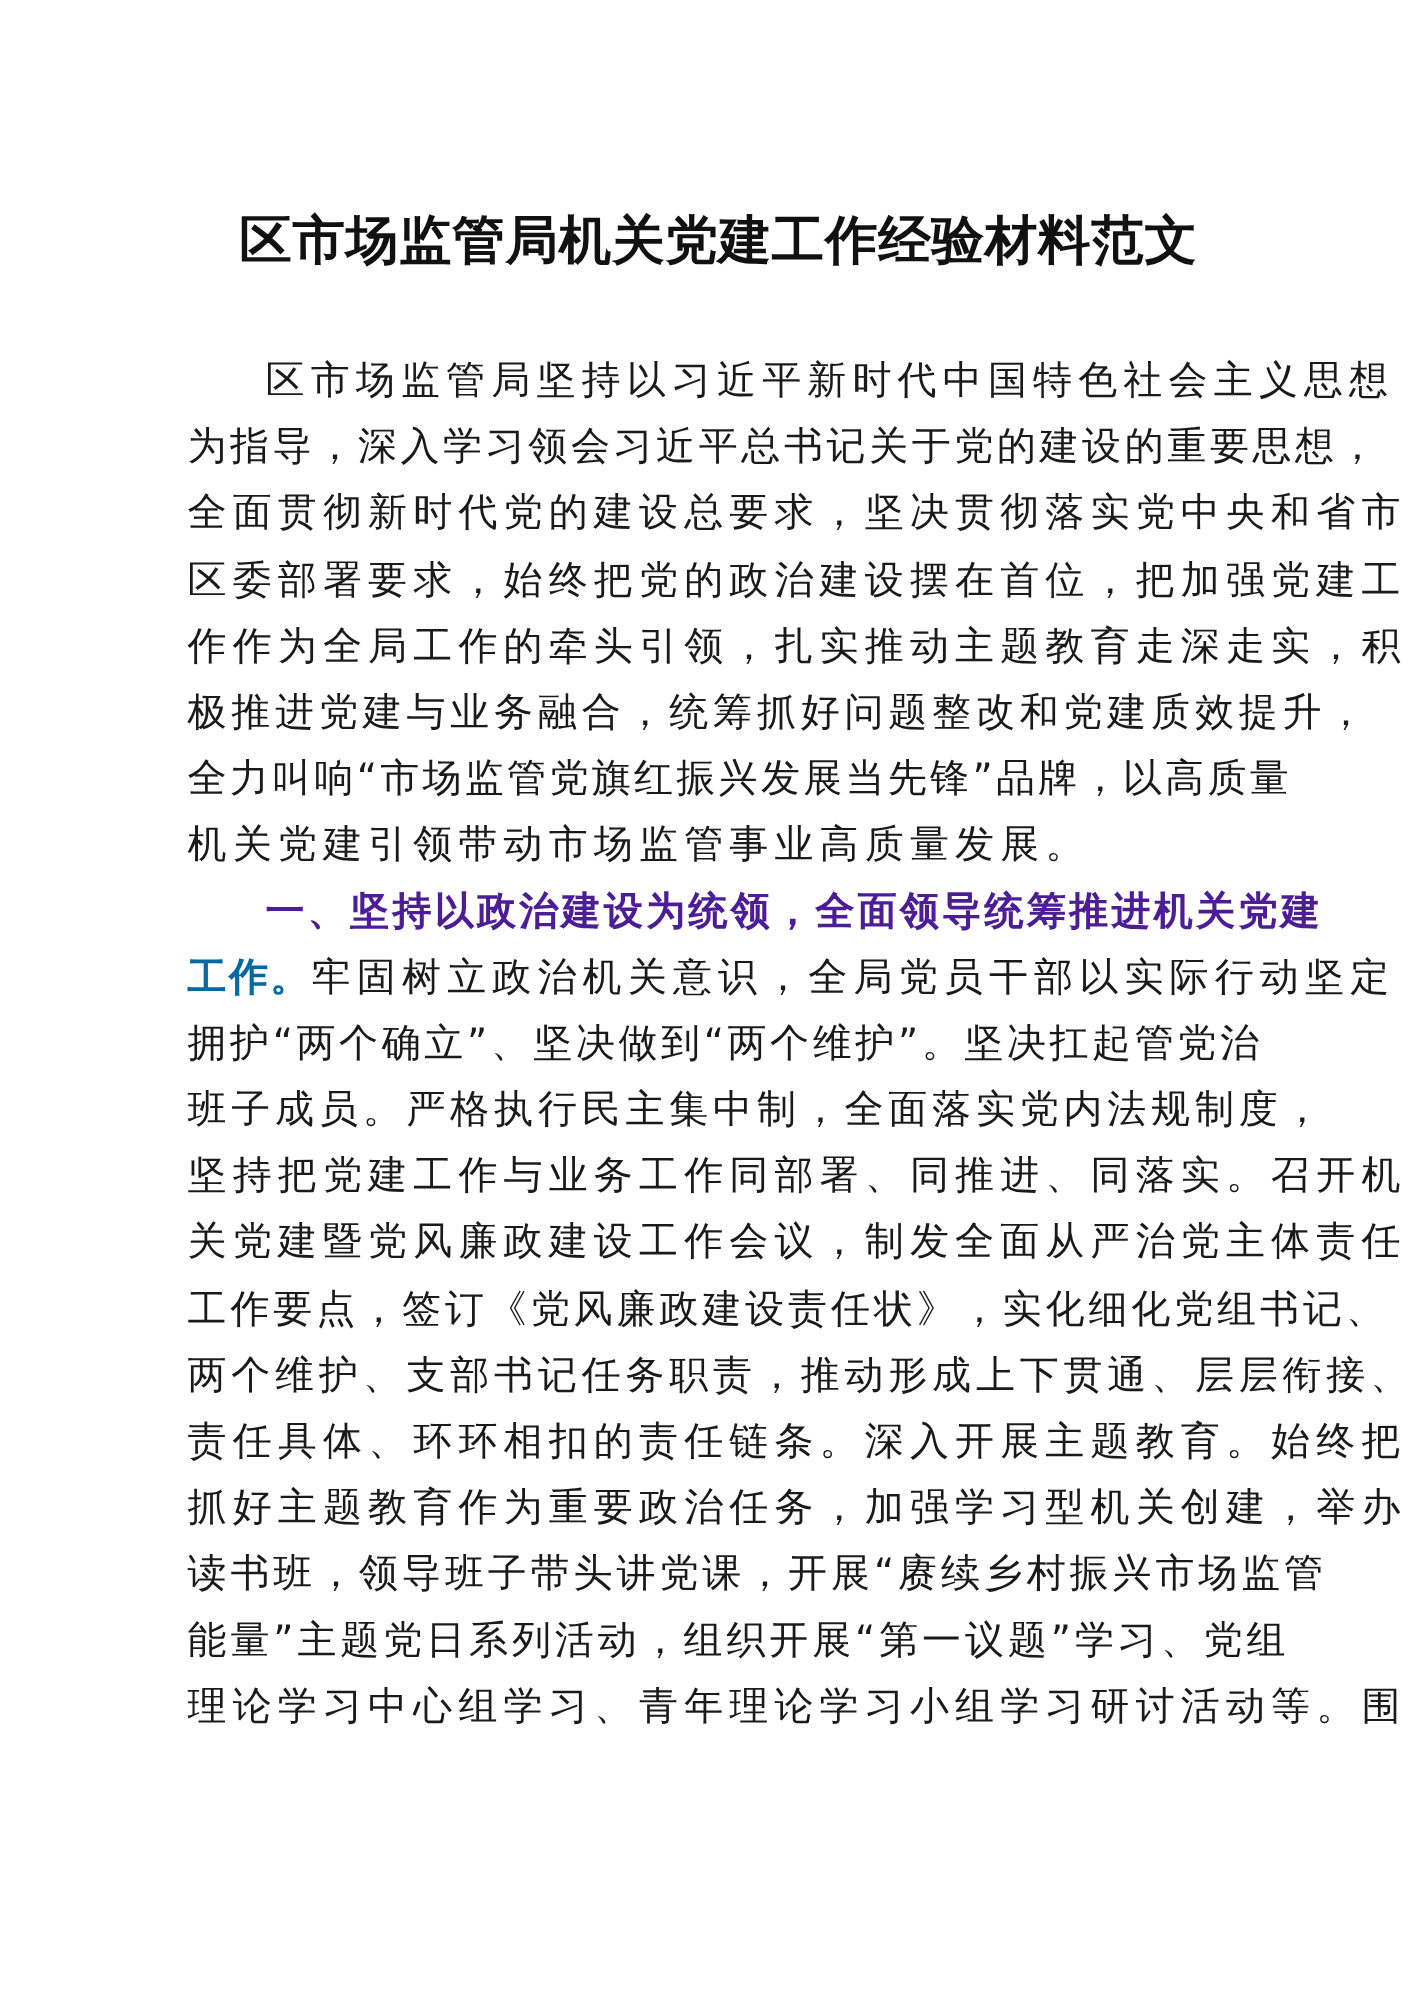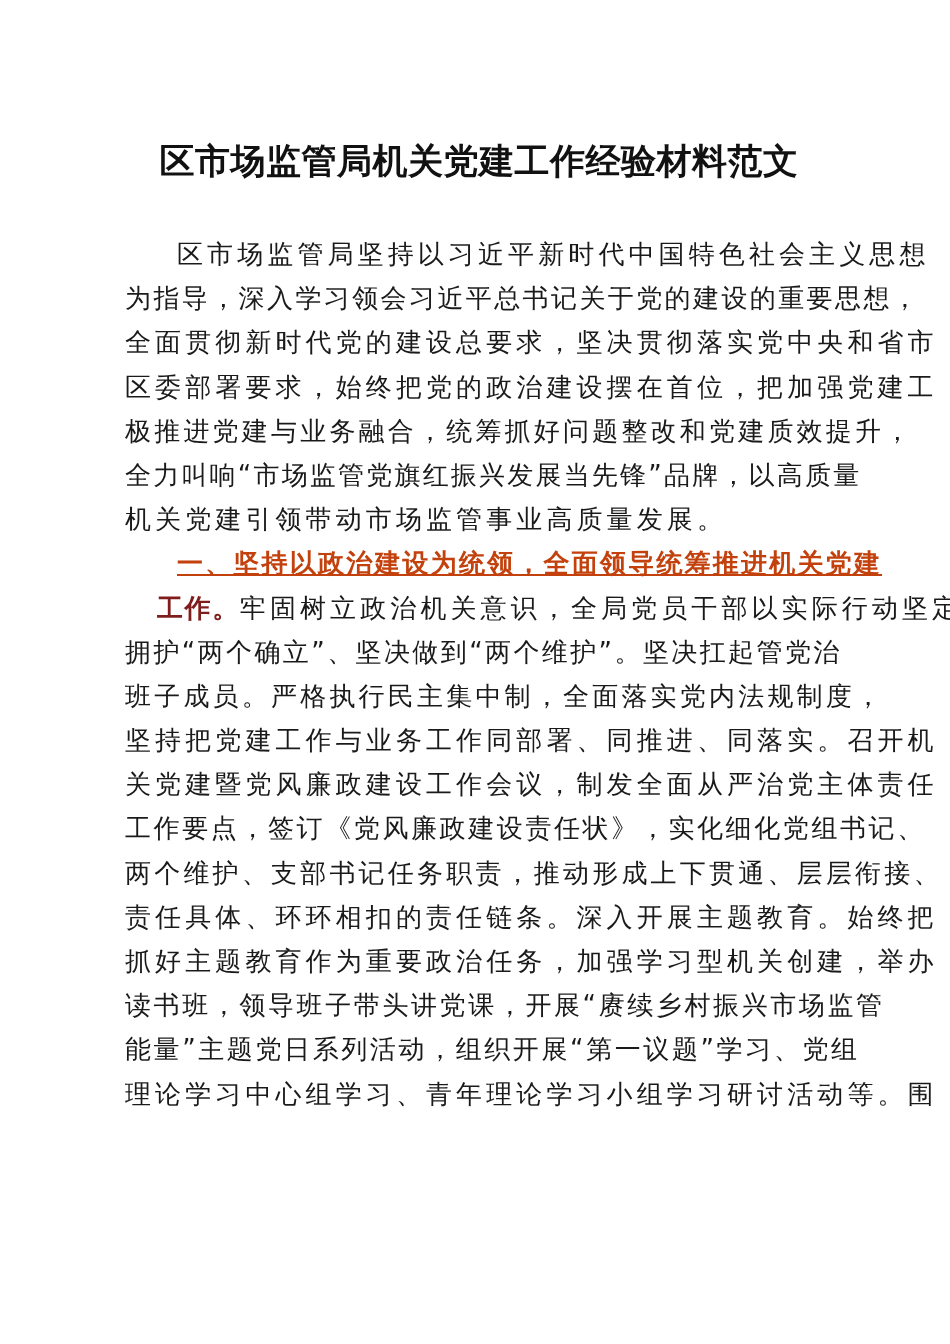--- a/index.html
+++ b/index.html
@@ -12,36 +12,37 @@
     line-height: 50px;
   }
   .body {
     position: absolute; left: 121px; top: 232px; width: 712px;
     font-family: "DejaVu Sans", "Liberation Sans", sans-serif;
     font-size: 26px; color: #1a1a1a; line-height: 44.2px;
     letter-spacing: 4.1px;
   }
   .line { display: block; white-space: nowrap; height: 44.2px; }
   .indent { padding-left: 52px; }
-  .bold { font-weight: bold; letter-spacing: 1.6px; color: #c2410c; text-decoration: underline; }
-  .heading-tail { font-weight: bold; letter-spacing: 1.6px; color:#7f1d1d;margin-left:32px; }
+  .bold { font-weight: bold; letter-spacing: 1.6px; color: #4c1d95; }
+  .heading-tail { font-weight: bold; letter-spacing: 1.6px; color:#0369a1; }
 </style>
 </head>
 <body>
 
 <div class="page">
   <div class="title">区市场监管局机关党建工作经验材料范文</div>
 
   <div class="body">
 
     <div>
       <span class="line indent">区市场监管局坚持以习近平新时代中国特色社会主义思想</span>
       <span class="line" style="letter-spacing:2.4px">为指导，深入学习领会习近平总书记关于党的建设的重要思想，</span>
       <span class="line">全面贯彻新时代党的建设总要求，坚决贯彻落实党中央和省市</span>
       <span class="line">区委部署要求，始终把党的政治建设摆在首位，把加强党建工</span>
+      <span class="line">作作为全局工作的牵头引领，扎实推动主题教育走深走实，积</span>
       <span class="line" style="letter-spacing:3.2px">极推进党建与业务融合，统筹抓好问题整改和党建质效提升，</span>
       <span class="line" style="letter-spacing:2.2px">全力叫响“市场监管党旗红振兴发展当先锋”品牌，以高质量</span>
       <span class="line">机关党建引领带动市场监管事业高质量发展。</span>
     </div>
 
     <div>
       <span class="line indent bold" style="letter-spacing:2.2px">一、坚持以政治建设为统领，全面领导统筹推进机关党建</span>
       <span class="line">
         <span class="heading-tail">工作。</span><span>牢固树立政治机关意识，全局党员干部以实际行动坚定</span>
       </span>

